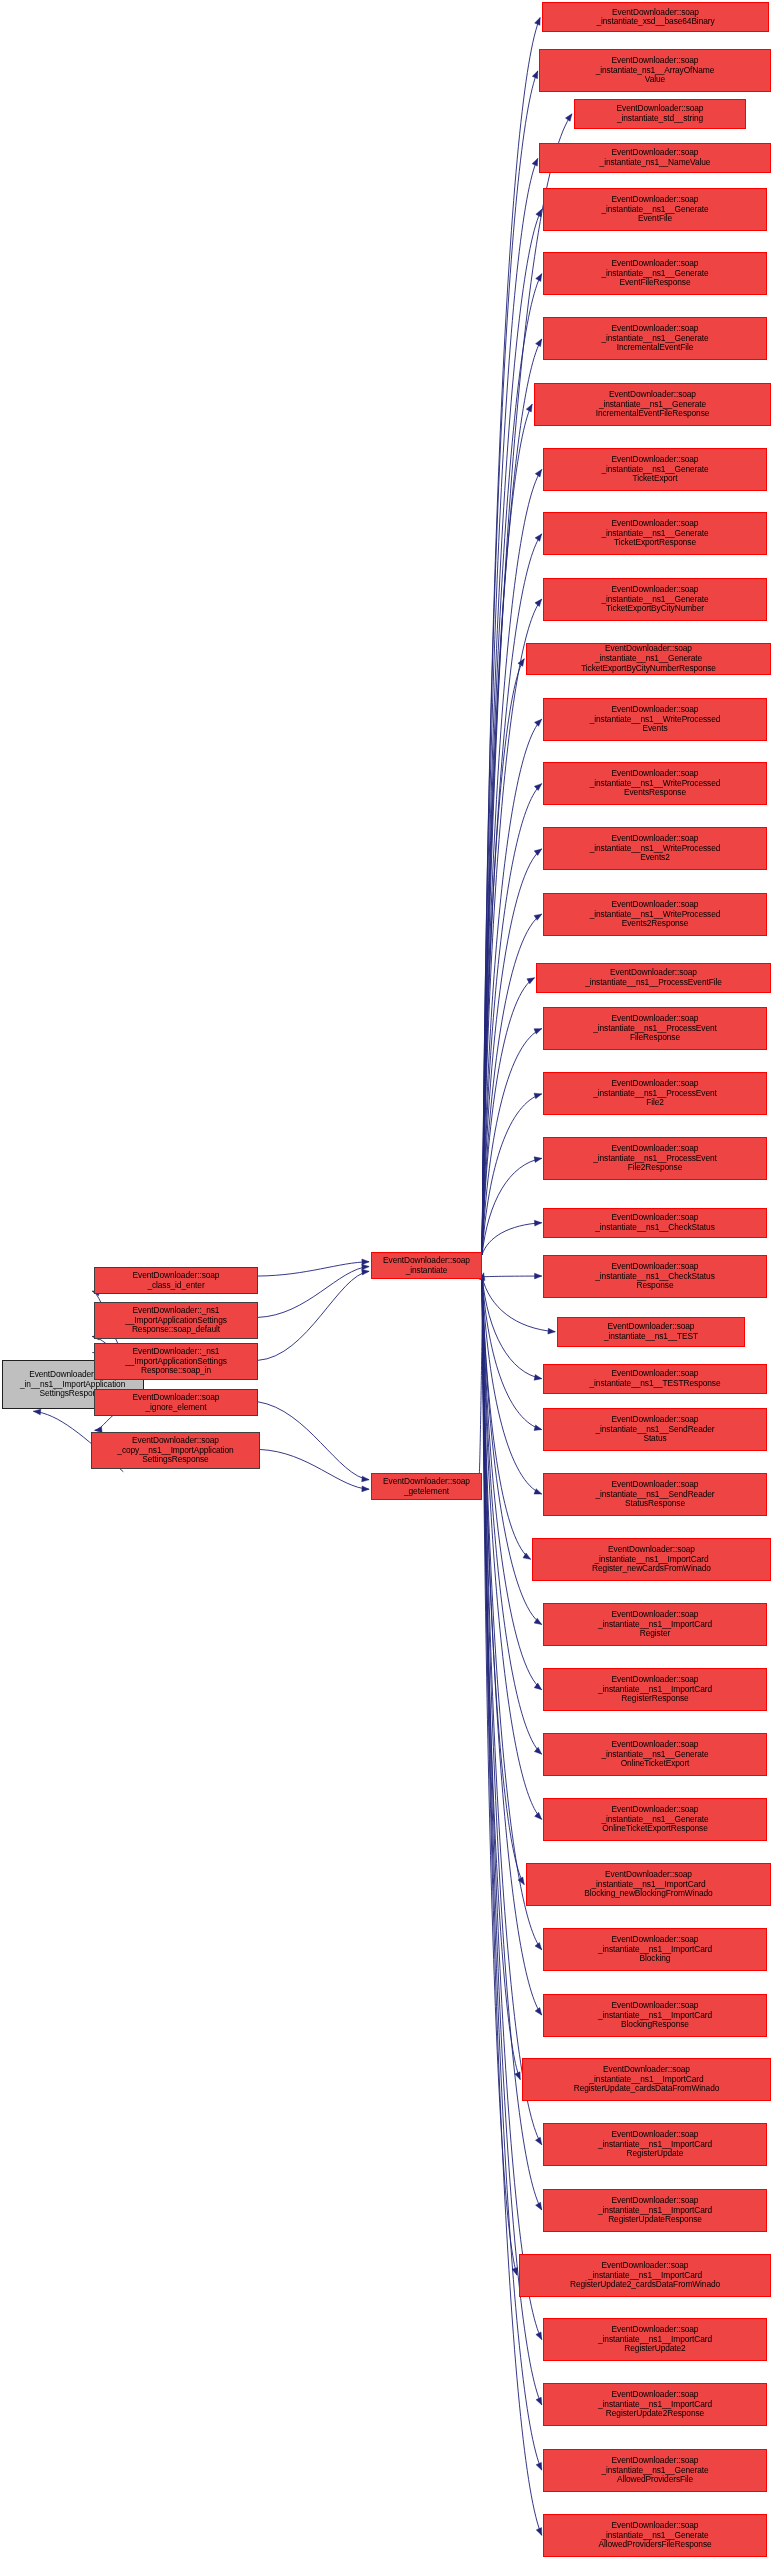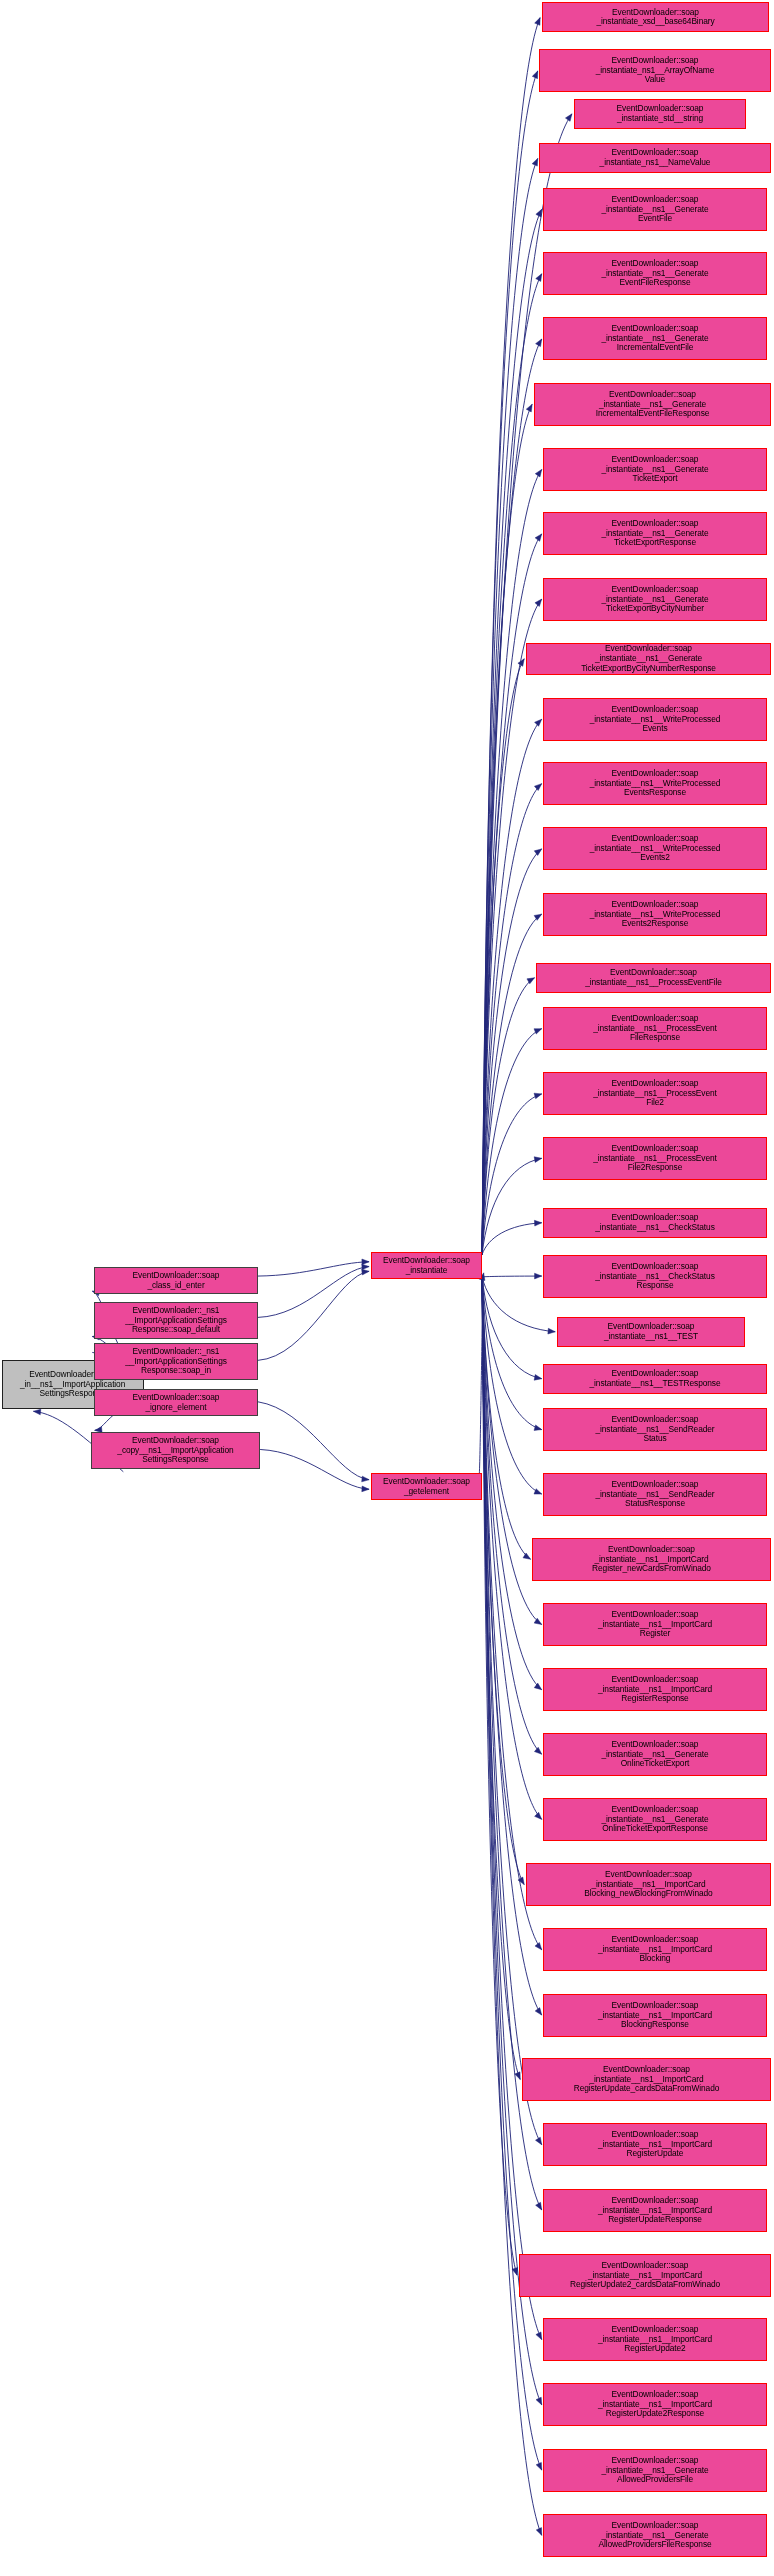--- a/index.html
+++ b/index.html
@@ -1,19 +1,19 @@
 <!DOCTYPE html>
 <html style="font-size:12.7px"><head>
 <meta charset="utf-8">
 <style>
   html,body{margin:0;padding:0;background:#ffffff;}
   #canvas{position:relative;width:774px;height:2576px;background:#ffffff;
           font-family:"Liberation Sans","DejaVu Sans",sans-serif;overflow:hidden;}
   .node{position:absolute;box-sizing:border-box;display:flex;align-items:center;
-        justify-content:center;text-align:center;background:#ec4899;
+        justify-content:center;text-align:center;background:#ef4444;
         font-size:8.4px;line-height:9.7px;color:#000000;letter-spacing:-0.1px;
         padding:0.8px 1.6px;white-space:pre-line;}
   .n-red{border:0.8px solid #ff0000;}
   .n-black{border:0.8px solid #404040;}
   .n-gray{border:0.8px solid #202020;background:#bfbfbf;}
   svg.edges{position:absolute;left:0;top:0;width:774px;height:2576px;
             pointer-events:none;overflow:visible;}
   svg.edges path{fill:none;stroke:#22267a;stroke-width:1.15;}
   svg.edges polygon{fill:#22267a;stroke:#22267a;stroke-width:0.6;}
 </style>

